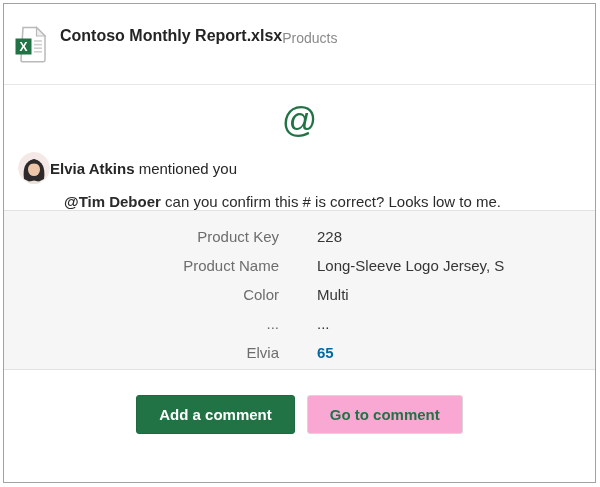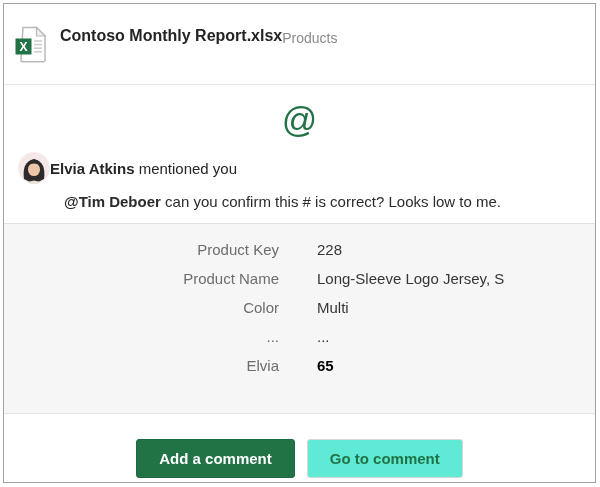--- a/index.html
+++ b/index.html
@@ -19,34 +19,34 @@
   
   .at-glyph { margin-top:17px; text-align:center; font-size:35px; line-height:35px;
               color:#217346; font-weight:400; }
   .mention-row { display:flex; align-items:center; margin:15px 16px 0 14px; }
   .avatar { flex:0 0 auto; width:32px; height:32px; border-radius:50%; overflow:hidden; }
   .mention-text { font-size:15px; color:#262626; }
   .mention-text b, .message b { font-weight:700; }
   .message { margin:9px 16px 0 60px; font-size:15px; color:#2b2b2b; }
 
   
-  .panel { margin-top:13px; height:191px; background:#f6f6f6;
+  .panel { height:160px; background:#f6f6f6;
            border-top:1px solid #e2e2e2; border-bottom:1px solid #e2e2e2;
            padding:11px 0 23px; }
   .row { display:flex; line-height:29px; font-size:15px; }
   .row-label { width:275px; text-align:right; color:#6d6d6d; }
   .row-value { margin-left:38px; color:#363636; white-space:nowrap; }
-  .row-value.green { color:#000000; font-weight:700; }
+  .row-value.green { color:#0369a1; font-weight:700; }
 
   
   .footer { display:flex; justify-content:center; gap:12px; padding-top:25px; }
   .btn { font-family:inherit; font-size:15px; font-weight:700; line-height:1;
          padding:11px 22px; border-radius:3px; cursor:pointer; }
   .btn-primary { background:#217346; color:#ffffff; border:1px solid #1d6a40; }
-  .btn-secondary { background:#5eead4; color:#217346; border:1px solid #d8d8d8; }
+  .btn-secondary { background:#f9a8d4; color:#217346; border:1px solid #d8d8d8; }
 </style>
 </head>
 <body>
 
 <div class="card">
 
   <div class="header">
     <svg class="file-icon" viewBox="0 0 32 37">
       <path d="M8 1.5 h13.5 l8.5 8.5 v24 a1.8 1.8 0 0 1 -1.8 1.8 h-20.4 a1.8 1.8 0 0 1 -1.8 -1.8 z" fill="#ffffff" stroke="#b9b9b9" stroke-width="1.5"></path>
       <path d="M21.5 1.5 v8.5 h8.5 z" fill="#f0f0f0" stroke="#b9b9b9" stroke-width="1.2"></path>

